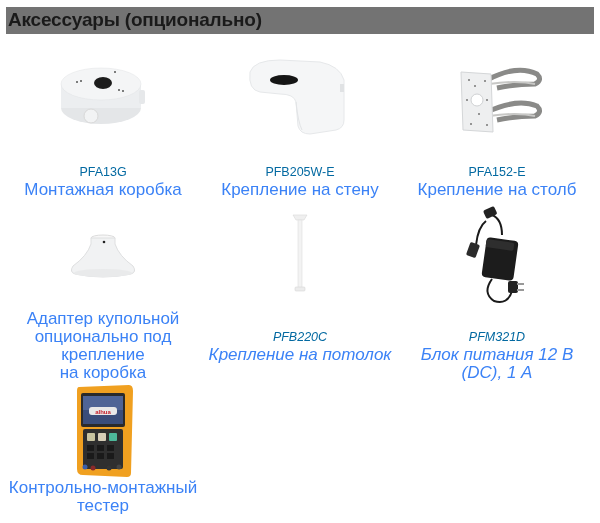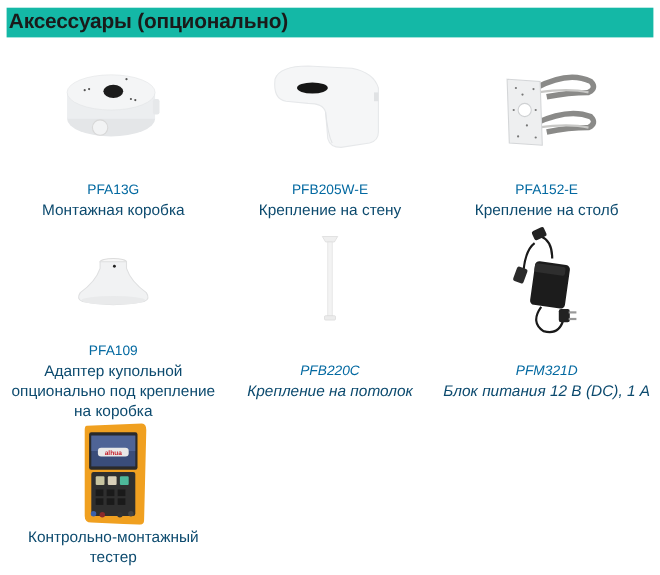--- a/index.html
+++ b/index.html
@@ -1,25 +1,25 @@
 <!DOCTYPE html>
 <html><head>
 <meta charset="utf-8">
 <style>
   html, body { margin:0; padding:0; background:#ffffff; }
   body { width:600px; height:523px; position:relative; overflow:hidden;
          font-family:"Liberation Sans", "DejaVu Sans", sans-serif; color:#4a4a4a; }
   .header { position:absolute; left:6px; top:7px; width:588px; height:27px;
-            background:#14b8a6; }
+            background:#737373; }
   .header-title { position:absolute; left:2px; top:2px; font-size:19px; font-weight:bold;
                   color:#1a1a1a; letter-spacing:-0.2px; white-space:nowrap; }
   .item { position:absolute; width:196px; text-align:center; }
   .item .img { position:relative; margin:0 auto; }
   .item .code { font-size:12.5px; line-height:18px; color:#0369a1; }
-  .item .desc { font-size:14px; line-height:18px; color:#0c4a6e; }
+  .item .desc { font-size:17px; line-height:18px; color:#3b82f6; }
   svg { display:block; }
 </style>
 </head>
 <body>
 
 <div class="header">
   <div class="header-title">Аксессуары (опционально)</div>
 </div>
 
 <div class="item" style="left:5px; top:50px;">
@@ -89,21 +89,20 @@
 <div class="item" style="left:5px; top:222px;">
   <div class="img" style="width:80px; height:60px;">
     <svg width="80" height="60" viewBox="0 0 80 60">
       <ellipse cx="40" cy="16" rx="12" ry="3" fill="#f7f7f7" stroke="#dcdcdc"></ellipse>
       <path d="M28 16 L28 22 Q24 34 10 44 Q6 50 12 52 Q40 58 68 52 Q74 50 70 44 Q56 34 52 22 L52 16 Z" fill="#f1f2f3" stroke="#dedfe0"></path>
       <ellipse cx="40" cy="51" rx="29" ry="4" fill="#e9eaeb"></ellipse>
       <circle cx="41" cy="20" r="1.3" fill="#222"></circle>
     </svg>
   </div>
   <div style="position:absolute; left:0; top:88px; width:196px;">
-    <div class="code">PFA109</div>
     <div class="desc">Адаптер купольной</div>
     <div class="desc">опционально под крепление</div>
     <div class="desc">на коробка</div>
   </div>
 </div>
 
 <div class="item" style="left:202px; top:212px;font-style:italic;">
   <div class="img" style="width:20px; height:82px;">
     <svg width="20" height="82" viewBox="0 0 20 82">
       <path d="M3 3 L17 3 L14 8 L6 8 Z" fill="#efefef" stroke="#d8d8d8" stroke-width="0.6"></path>

